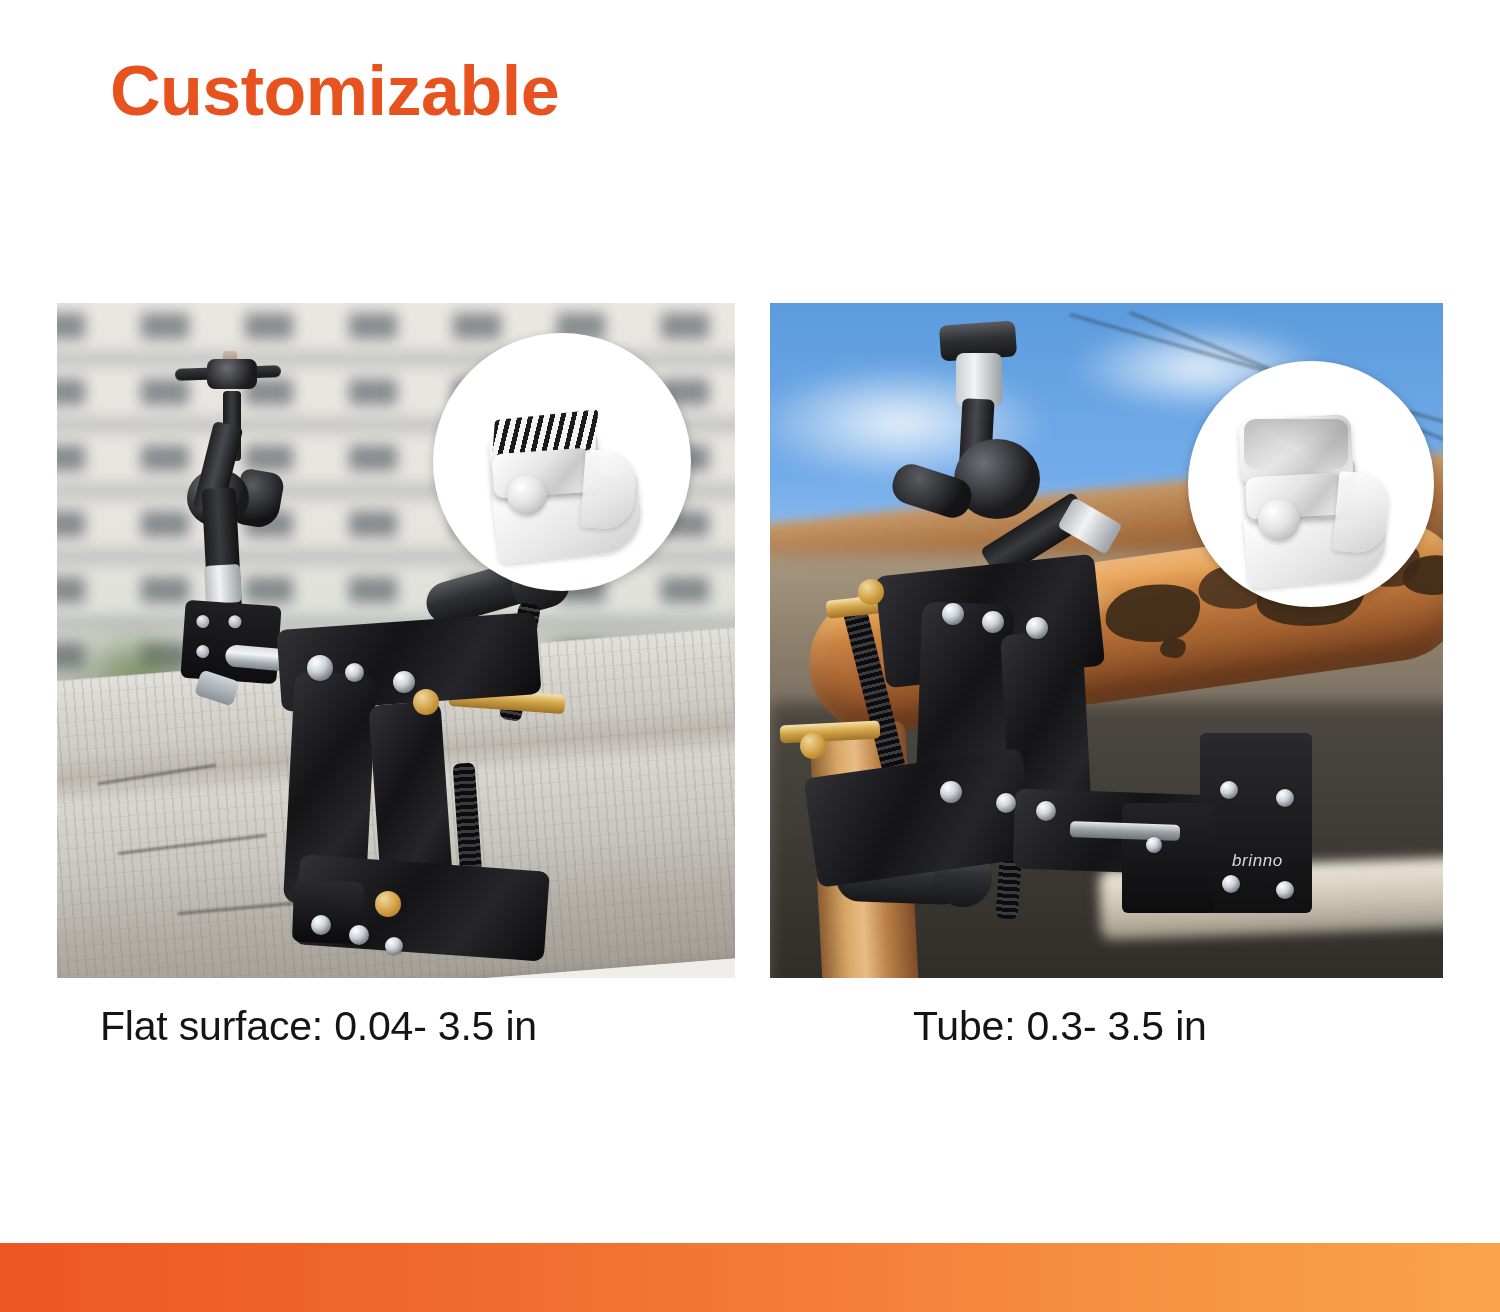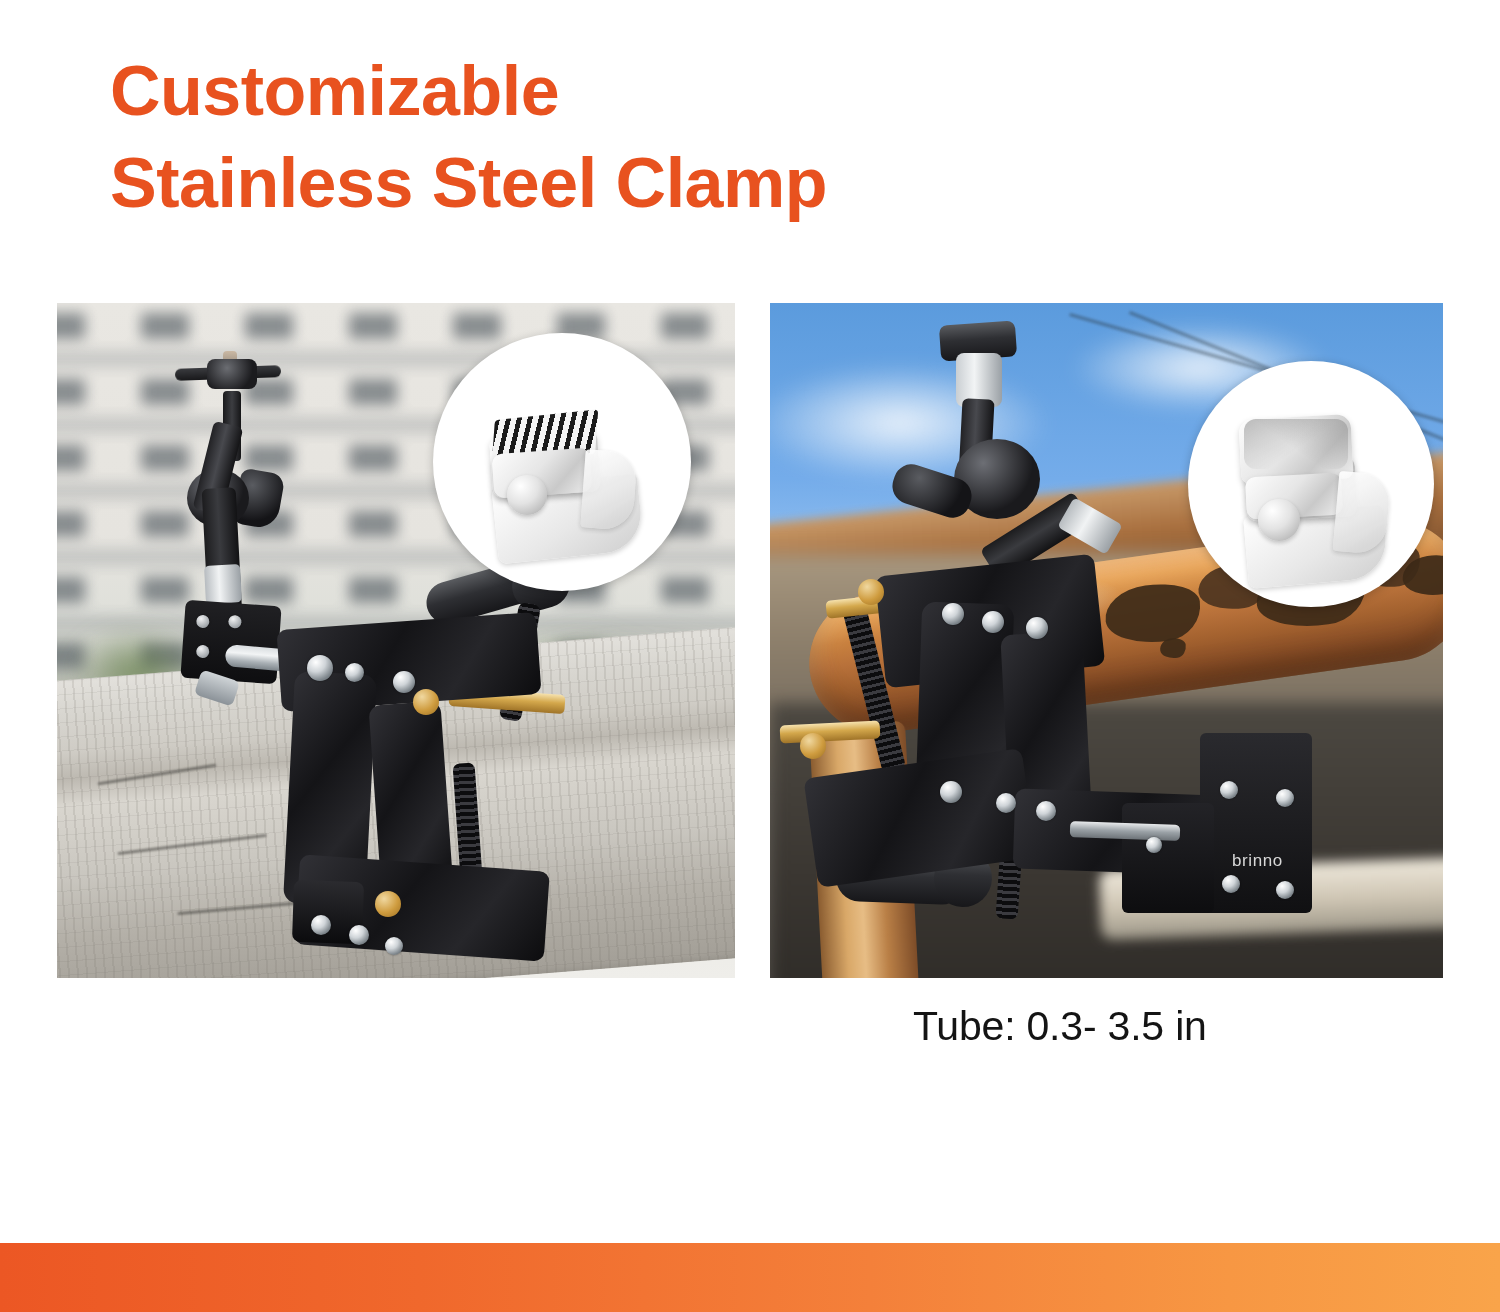--- a/index.html
+++ b/index.html
@@ -19,20 +19,21 @@
     font-size:70px;line-height:92px;
     font-weight:700;letter-spacing:-0.5px;
   }
   .headline .l1,.headline .l2{display:block;white-space:pre;}
 
   
   .photos{position:absolute;left:57px;top:303px;width:1386px;height:675px;}
   .photo{
     position:absolute;top:0;height:675px;overflow:hidden;
     background:#9aa3ab;
+    font-style:italic;
   }
   .photo.left{left:0;width:678px;}
   .photo.right{left:713px;width:673px;}
 
   
   .bg-building{
     position:absolute;inset:0;
     background:
       linear-gradient(to bottom,
         #e9e7e2 0%, #e6e4df 34%, #dfe0da 46%,
@@ -254,21 +255,20 @@
     background:linear-gradient(to right,#ec5724 0%,#f0682c 28%,#f4803a 58%,#f79743 82%,#f9a44a 100%);
   }
 </style>
 </head>
 <body>
 
 <div class="page">
 
   <h1 class="headline" style="color:#E8521F">
     <span class="l1">Customizable</span>
-    <span class="l2">Stainless Steel Clamp</span>
   </h1>
 
   <div class="photos">
 
     <div class="photo left">
       <div class="bg-building"></div>
       <div class="bld-rows">
         <div class="bld-row" style="top:20px"></div>
         <div class="bld-band" style="top:58px"></div>
         <div class="bld-row" style="top:86px"></div>
@@ -415,17 +415,18 @@
         <div class="pad-body" style="left:58px;top:98px;width:110px;height:60px;transform:rotate(-3deg)"></div>
         <div class="pad-body" style="left:52px;top:56px;width:112px;height:64px;border-radius:14px 14px 8px 8px;transform:rotate(-3deg)"></div>
         <div class="pad-vgroove" style="left:56px;top:58px;width:104px;height:50px;border-radius:12px"></div>
         <div class="pad-body" style="left:58px;top:114px;width:96px;height:42px;transform:rotate(-3deg)"></div>
         <div class="pad-knob" style="left:70px;top:138px;width:42px;height:42px"></div>
         <div class="pad-wedge" style="left:148px;top:112px;width:52px;height:80px;border-radius:4px 30px 30px 4px;transform:rotate(5deg);opacity:.9"></div>
       </div>
     </div>
   </div>
 
+  <div class="caption left">Flat surface: 0.04- 3.5 in</div>
   <div class="caption right">Tube: 0.3- 3.5 in</div>
 
   <div class="bottom-bar"></div>
 
 </div>
 
 </body></html>

